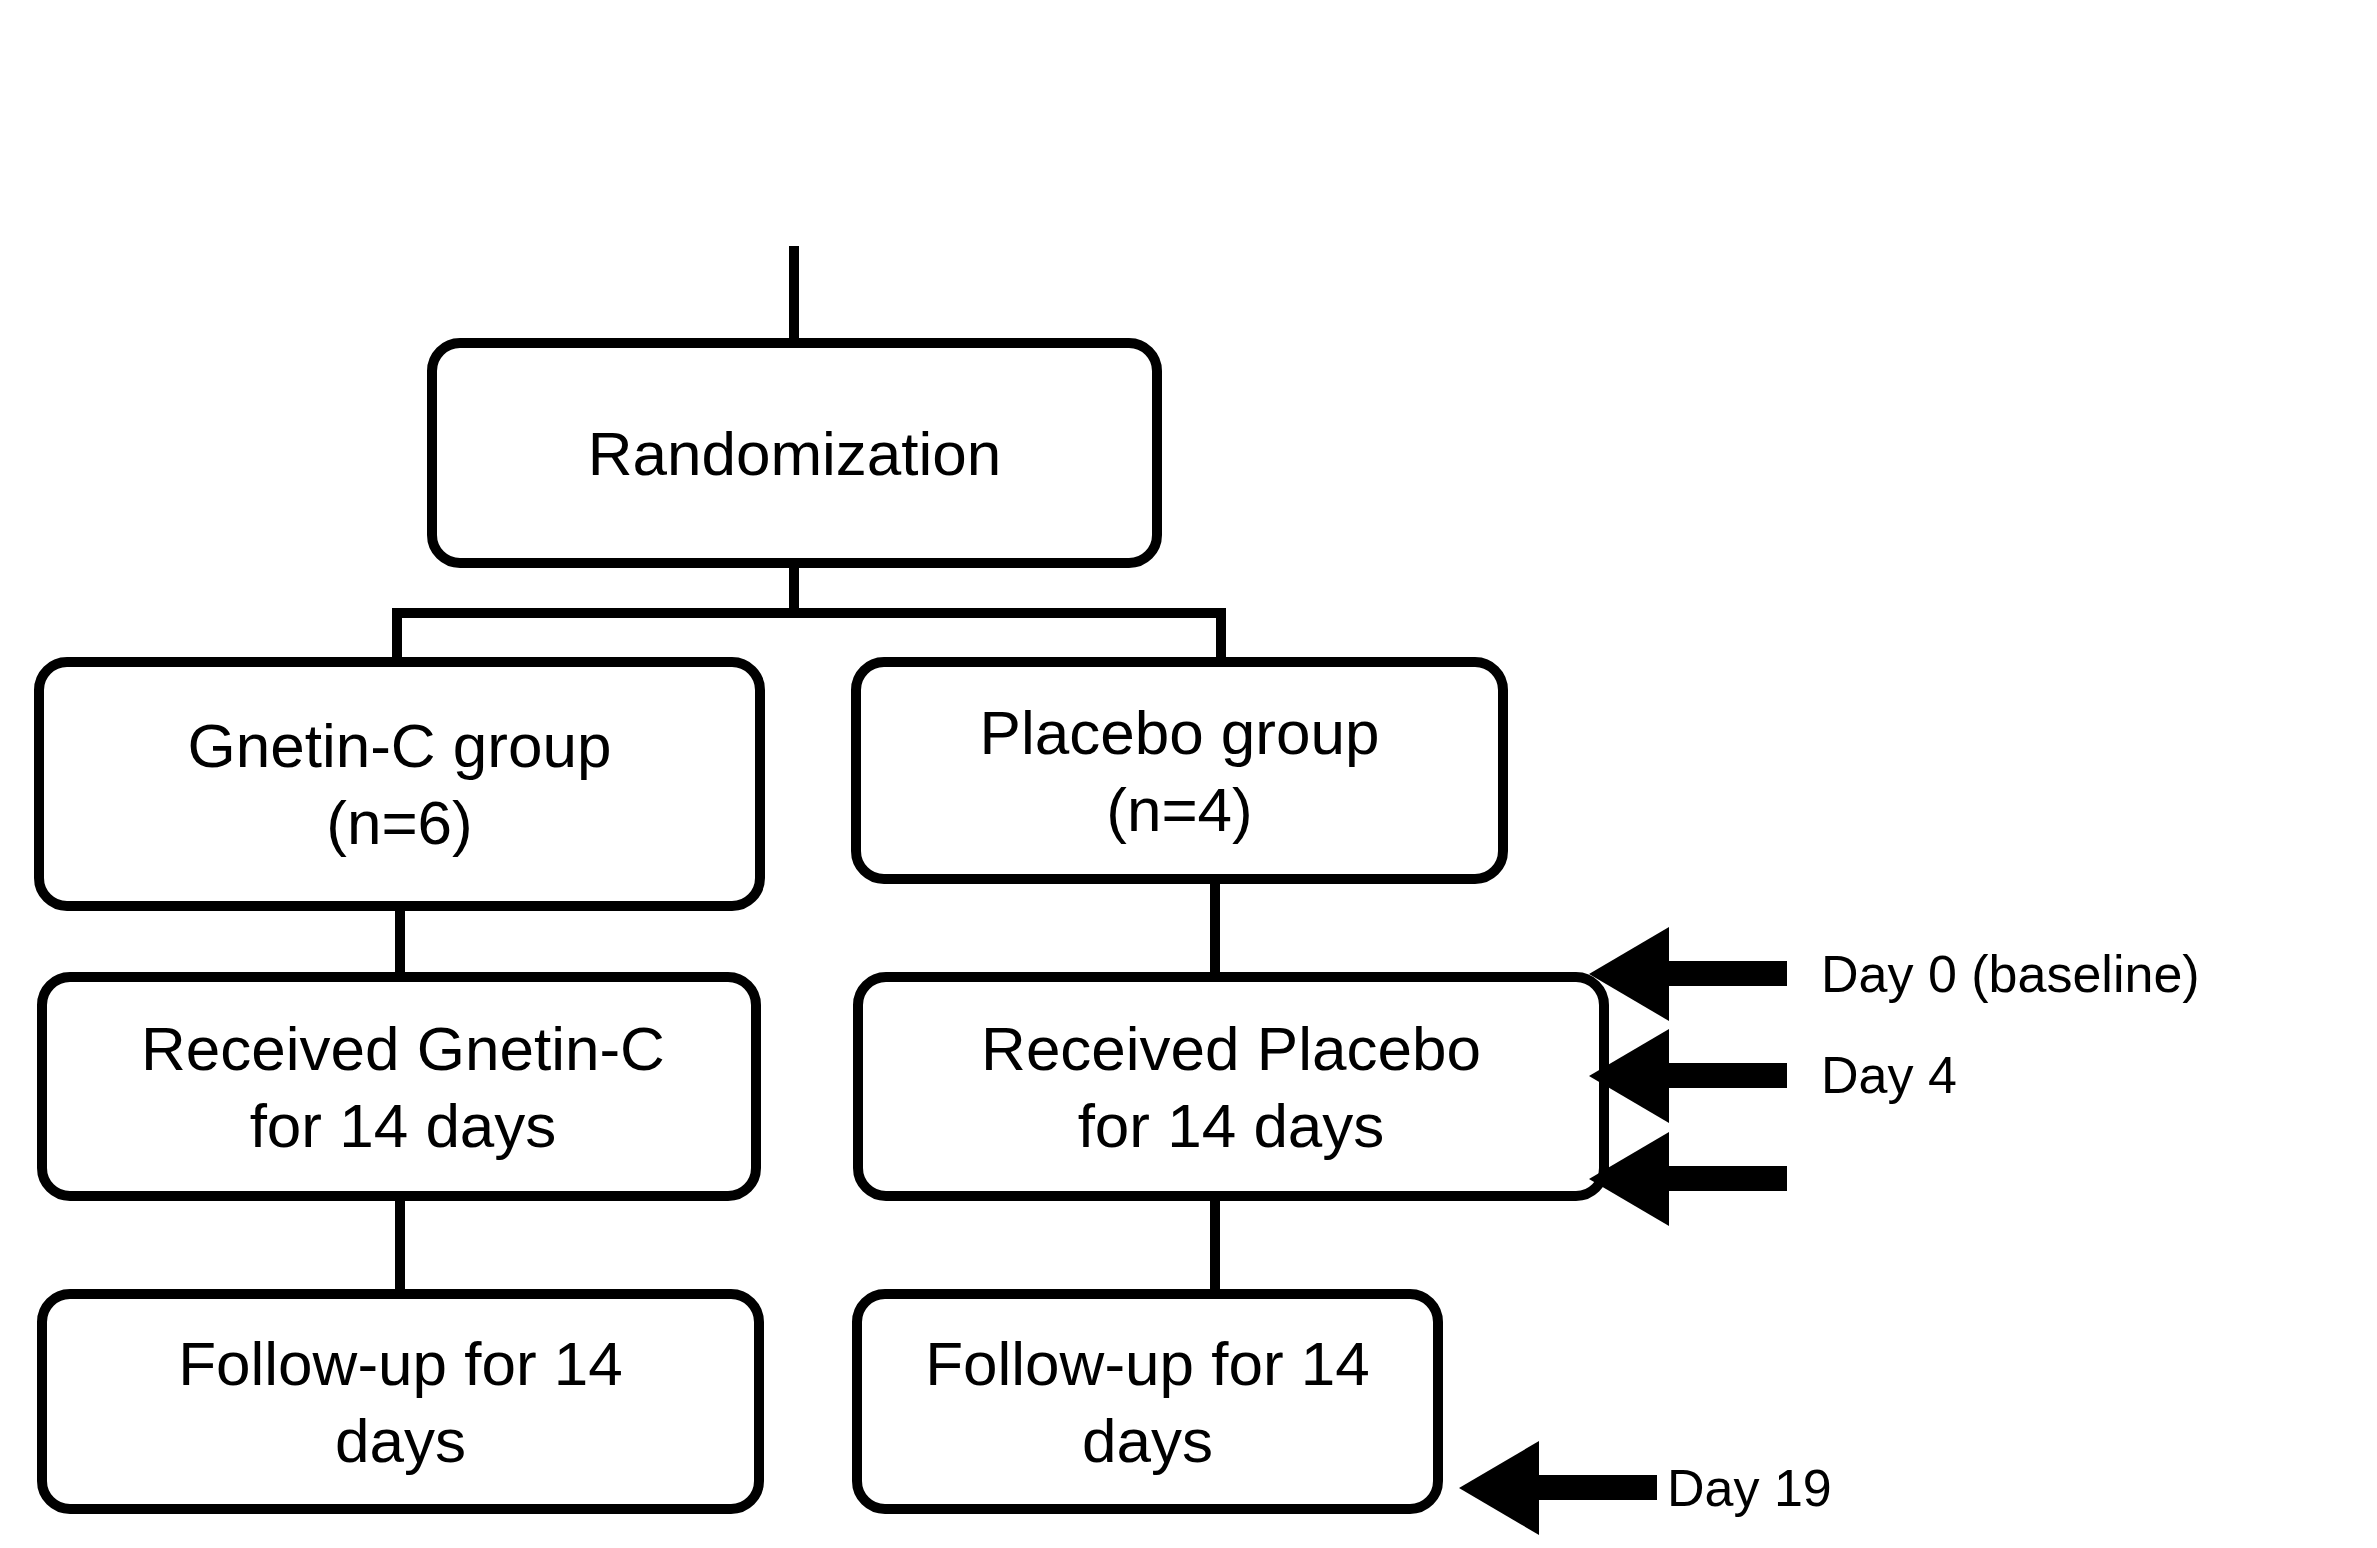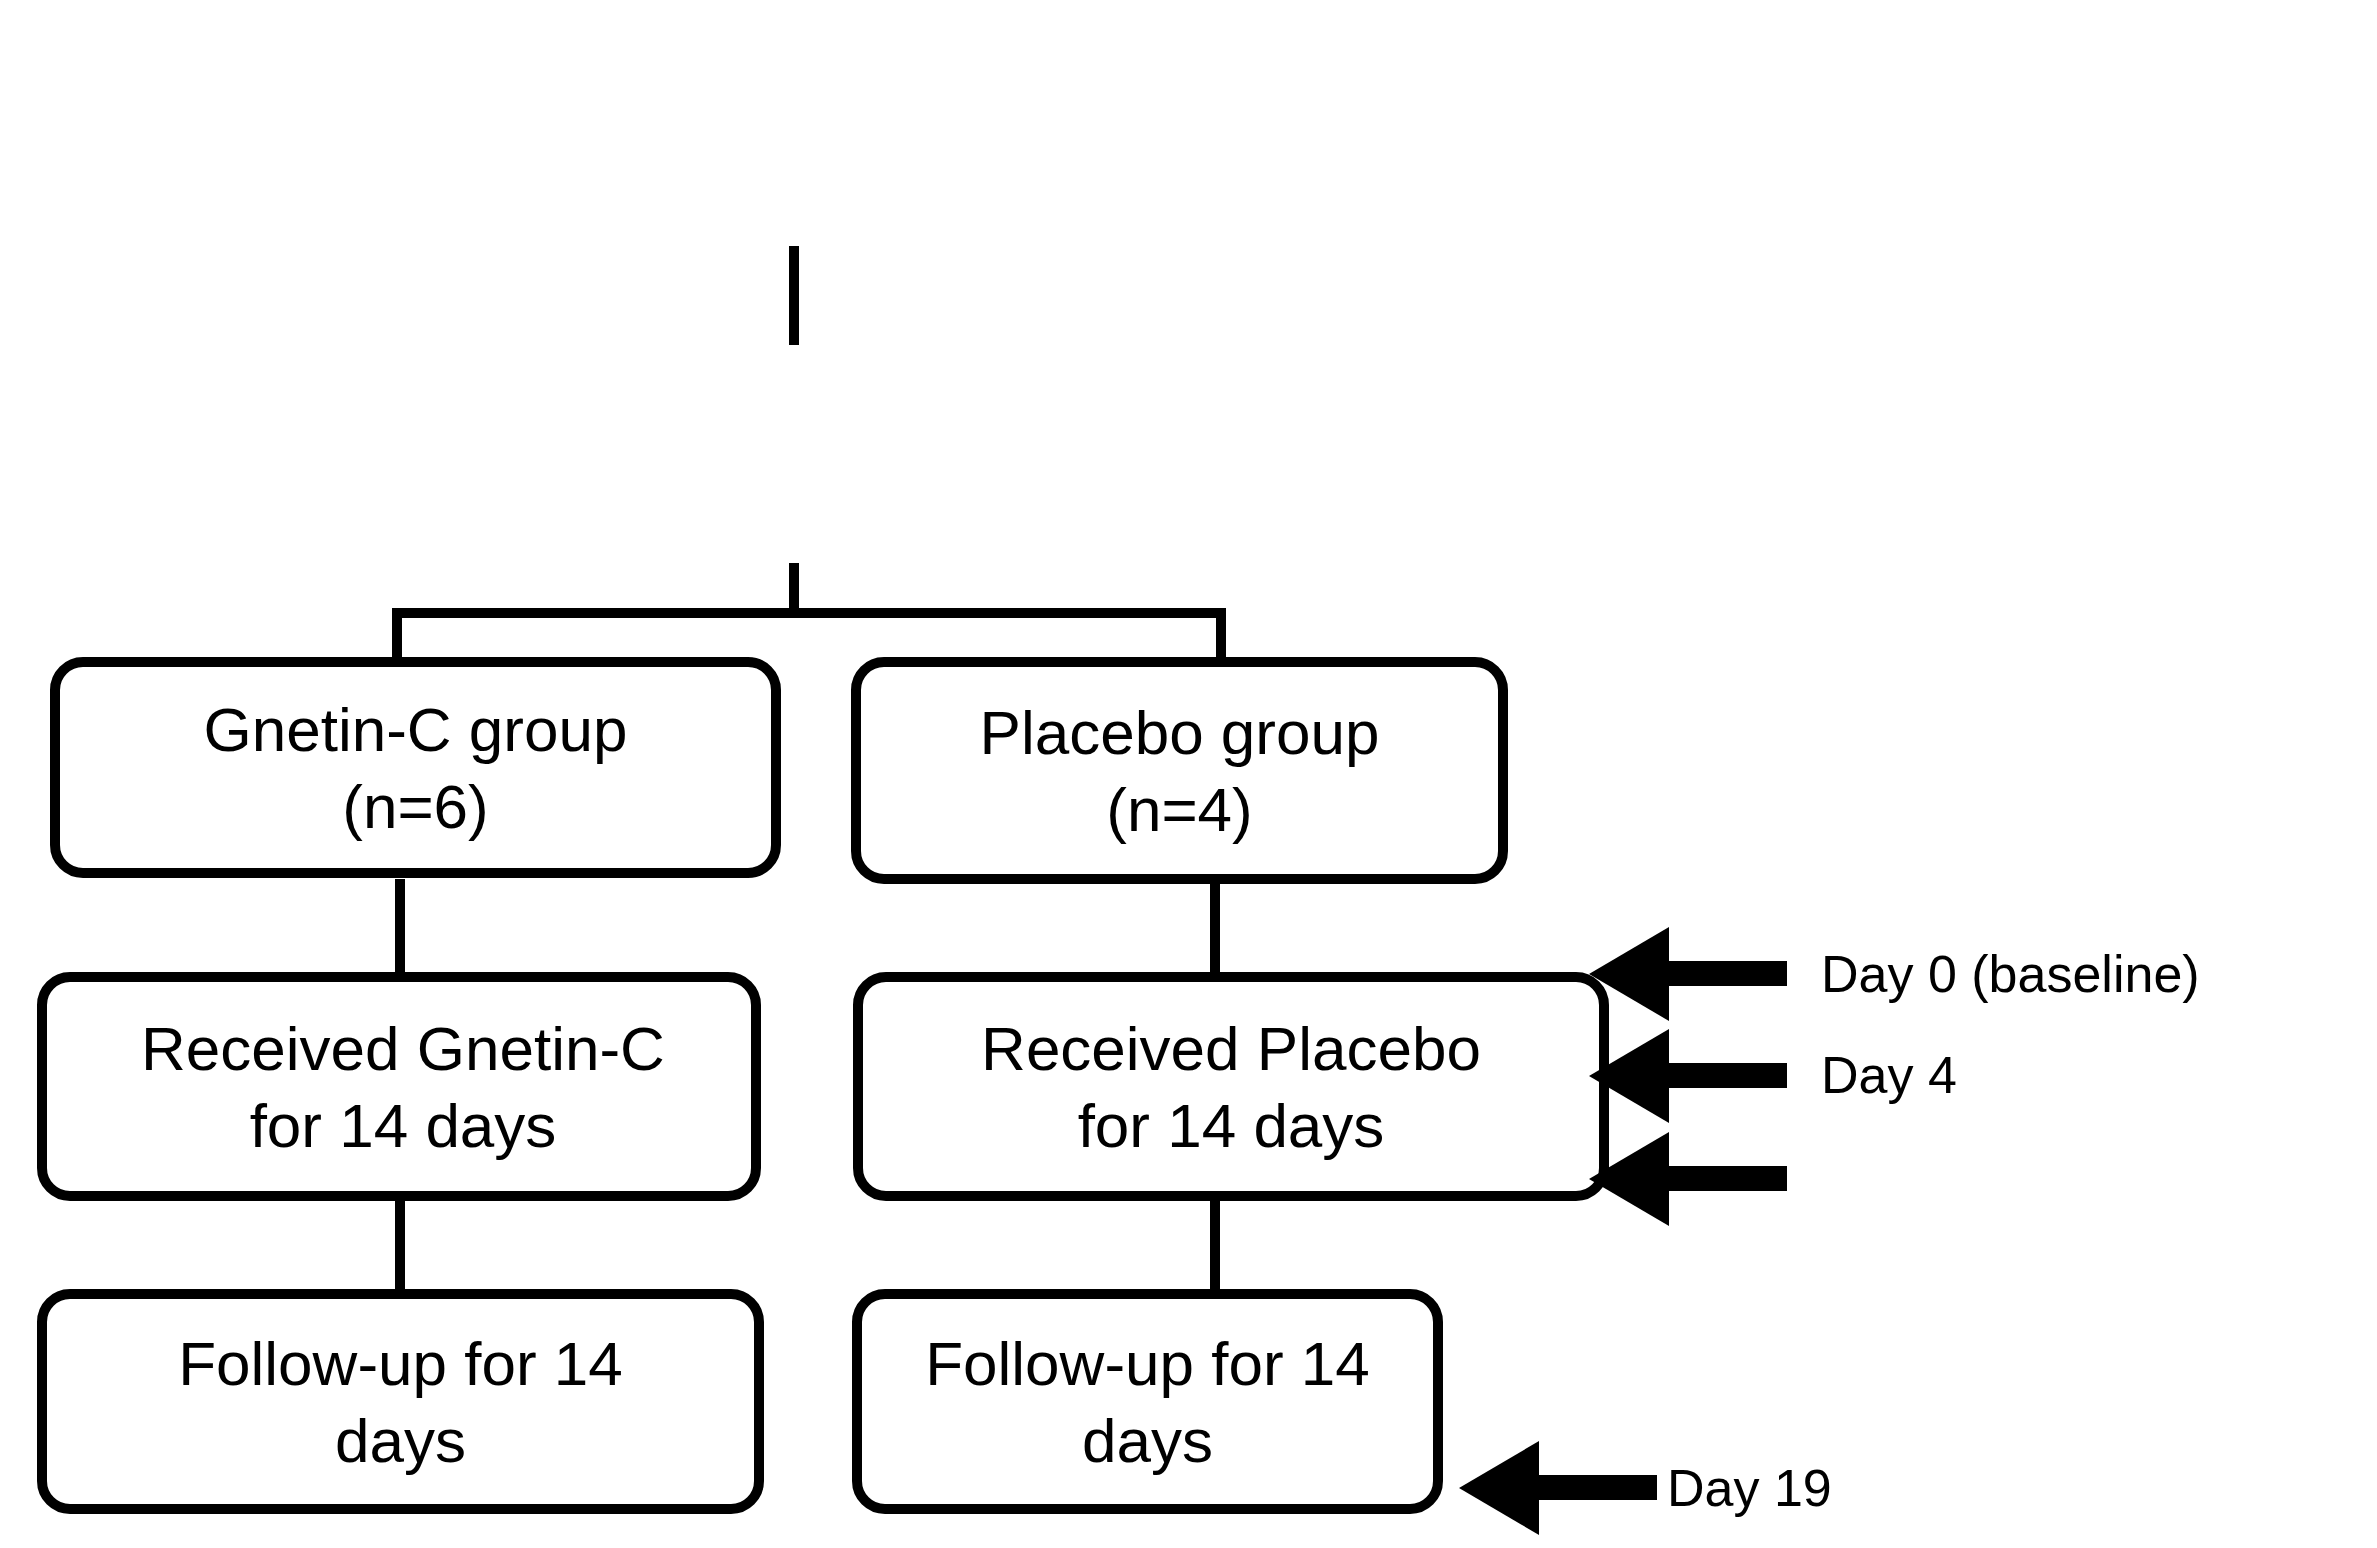--- a/index.html
+++ b/index.html
@@ -79,22 +79,25 @@
   <div class="connector" style="left:789px; top:563px; width:10px; height:53px;"></div>
   <div class="connector" style="left:392px; top:608px; width:834px; height:10px;"></div>
   <div class="connector" style="left:392px; top:608px; width:10px; height:56px;"></div>
   <div class="connector" style="left:1216px; top:608px; width:10px; height:56px;"></div>
   <div class="connector" style="left:395px; top:879px; width:10px; height:99px;"></div>
   <div class="connector" style="left:1210px; top:879px; width:10px; height:99px;"></div>
   <div class="connector" style="left:395px; top:1195px; width:10px; height:99px;"></div>
   <div class="connector" style="left:1210px; top:1195px; width:10px; height:99px;"></div>
 
 
+  <div class="node" style="left:427px; top:338px; width:735px; height:230px;">
+    <span class="label">Randomization</span>
+  </div>
 
-  <div class="node" style="left:50px; top:657px; width:731px; height:221px;">
+  <div class="node" style="left:34px; top:657px; width:731px; height:254px;">
     <span class="label">Gnetin-C group
 (n=6)</span>
   </div>
 
   <div class="node" style="left:851px; top:657px; width:657px; height:227px;">
     <span class="label">Placebo group
 (n=4)</span>
   </div>
 
   <div class="node" style="left:37px; top:972px; width:724px; height:229px;padding-left:8px;">

